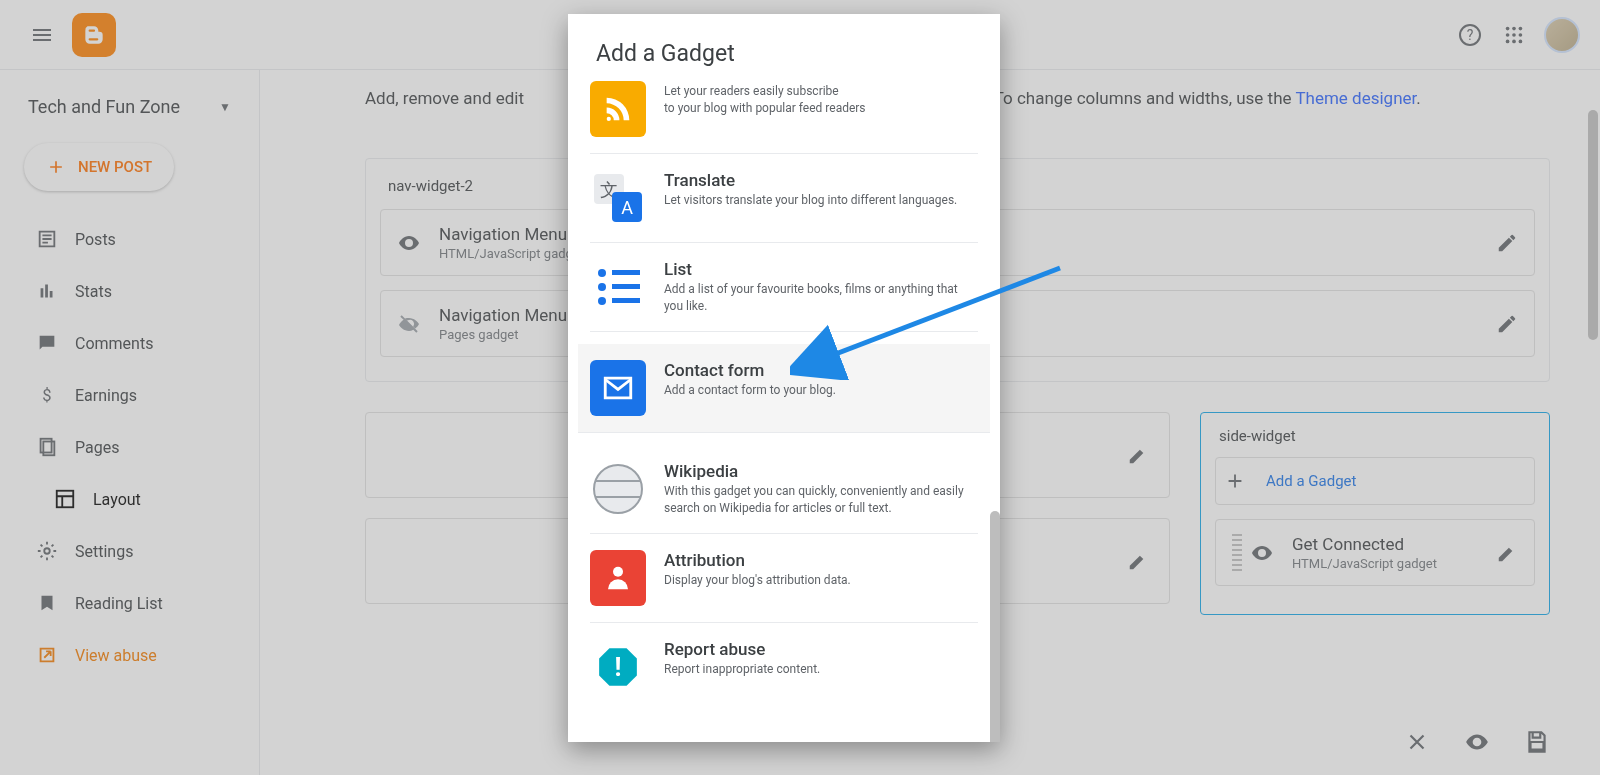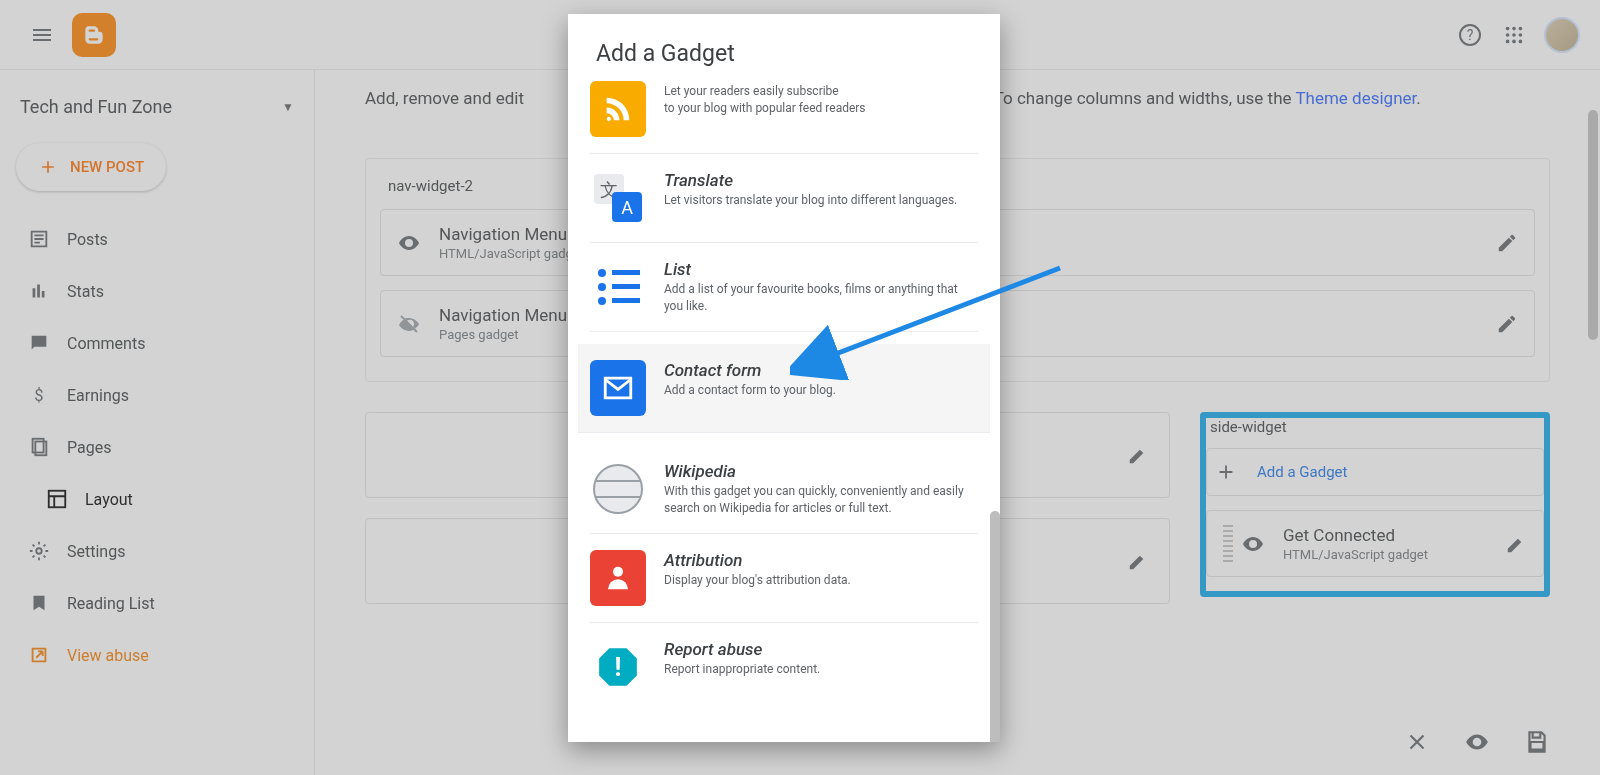--- a/index.html
+++ b/index.html
@@ -48,22 +48,22 @@
 .logo svg { fill:#fff; }
 .avatar {
   width: 36px; height:36px; border-radius:50%;
   background: linear-gradient(135deg,#d7c8a8,#b9a884);
   border:2px solid #d1e3ff;
   margin-left:8px;
 }
 
 
 .sidebar {
-  position:absolute; top:70px; left:0; width:315px; bottom:0;
-  padding: 18px 0;
+  position:absolute; top:70px; left:0; width:260px; bottom:0;
+  padding: 18px 8px;
   background:#fff;
   border-right:1px solid #e8eaed;
 }
 .blog-select {
   display:flex; align-items:center; gap:10px;
   padding: 8px 20px 20px;
   font-size: 18px;
   color:#3c4043;
 }
 .blog-select .chev { margin-left:auto; color:#5f6368; font-size:12px; }
@@ -116,21 +116,21 @@
 .widget-card .vis-ic { width:24px;height:24px; fill:#5f6368; margin-right:18px;}
 .widget-card .vis-ic.off { fill:#9aa0a6; }
 .widget-card .wlabel { font-size:17px; color:#3c4043;}
 .widget-card .wsub { font-size:13px; color:#70757a; margin-top:2px;}
 .widget-card .pencil { margin-left:auto; fill:#5f6368; width:22px;height:22px;}
 
 .cols { display:flex; gap:30px; margin-top:30px;}
 .col-left { flex:1;}
 .col-right { width:350px;}
 .side-widget-block {
-  border:6px solid #0ea5e9; border-radius:4px; 
+  border:1px solid #0ea5e9; border-radius:4px; padding:14px;
 }
 .add-gadget-row {
   display:flex; align-items:center; gap:20px;
   padding:12px 8px; border:1px solid #e0e0e0; border-radius:4px;
   color:#1a73e8; font-size:15px;
 }
 .add-gadget-row .plus { width:22px;height:22px; fill:#5f6368;}
 .drag-handle {
   width:10px; align-self:stretch;
   background: repeating-linear-gradient(#c0c0c0,#c0c0c0 2px,transparent 2px,transparent 5px);
@@ -176,21 +176,21 @@
   padding: 16px 0;
   border-bottom:1px solid #e8eaed;
   cursor:pointer;
 }
 .gadget-row.highlight { background:#f5f5f5; padding-left:12px; padding-right:12px; margin:12px -12px; }
 .gadget-ic {
   width:56px; height:56px; flex:none;
   display:flex; align-items:center; justify-content:center;
   border-radius:6px;
 }
-.gadget-title { font-size:17px; font-weight:500; color:#3c4043;font-style:italic; }
+.gadget-title { font-size:17px; font-weight:500; color:#3c4043; }
 .gadget-desc { font-size:12px; color:#5f6368; margin-top:2px; line-height:1.4;}
 .modal-scroll {
   position:absolute; right:0; top:430px; width:10px; height:260px;
   background:#bdbdbd; border-radius:5px;
 }
 
 
 .arrow-anno {
   position:absolute;
   top:260px; left:790px;

